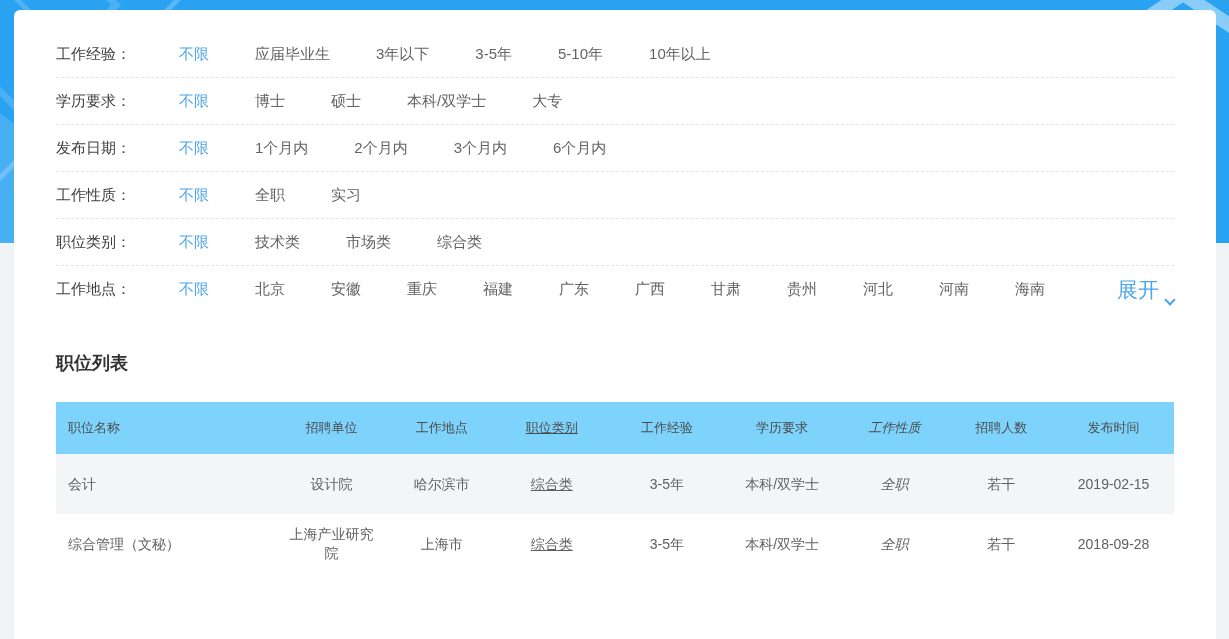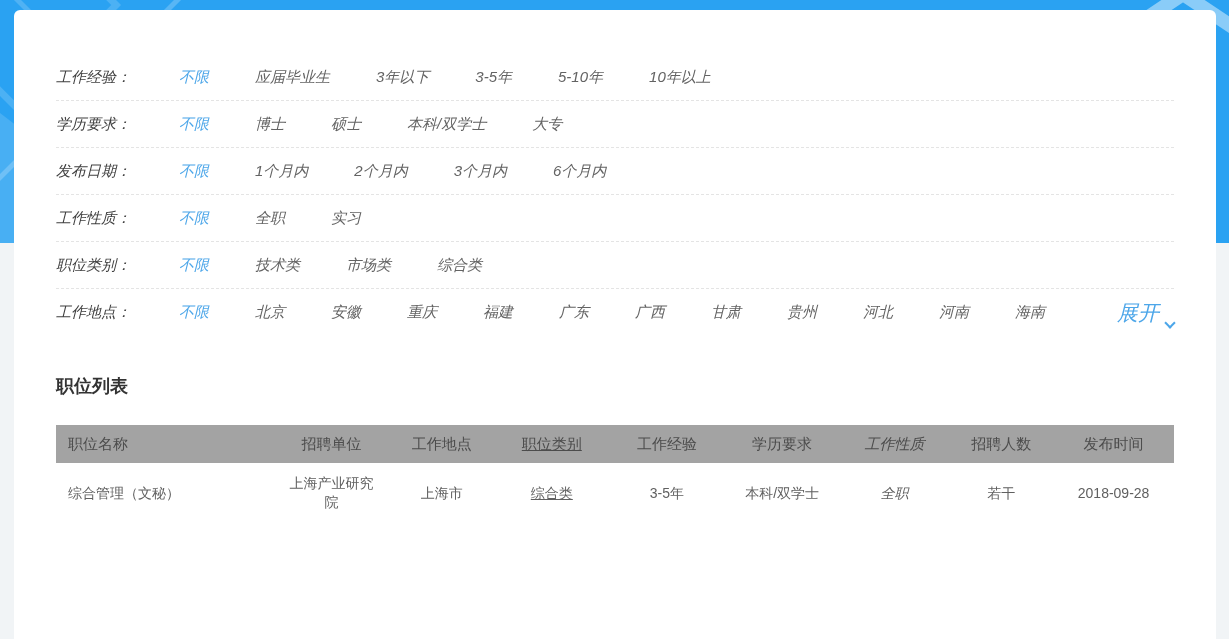--- a/index.html
+++ b/index.html
@@ -20,42 +20,42 @@
   .pat-diamond { width:150px; height:150px; border:7px solid rgba(255,255,255,.16); transform:rotate(45deg); left:-60px; top:-70px; }
   .pat-tri { width:170px; height:130px; background:rgba(255,255,255,.14); clip-path:polygon(0 0,0 100%,100% 100%); left:0; top:113px; }
   .pat-chevron { left:1118px; top:-14px; }
   
   .card {
     position:absolute; left:14px; top:10px; width:1202px; height:629px;
     background:#ffffff; border-radius:6px 6px 0 0;
     padding:0 42px;
   }
   
-  .filters { padding-top:44px;font-style:italic; }
+  .filters { padding-top:21px; }
   .filter-row {
     height:47px; display:flex; align-items:center;
     font-size:15px;
   }
   .filter-row.with-sep { border-bottom:1px dashed #e4e4e4; }
   .filter-label { color:#3f3f3f; width:123px; flex:0 0 auto; }
   .filter-options { display:flex; align-items:center; flex:1 1 auto; }
   .filter-option { color:#636363; margin-right:46px; cursor:pointer; white-space:nowrap; }
   .filter-option.selected { color:#4ca6e9; }
   .expand-link { margin-left:auto; color:#4ca6e9; cursor:pointer; display:flex; align-items:flex-end; font-size:21px; }
   .chevron {
     display:inline-block; width:8px; height:8px; margin-left:7px; margin-top:-4px;
     border-right:2px solid #4ca6e9; border-bottom:2px solid #4ca6e9;
     transform:rotate(45deg);
   }
   
   .list-title { margin:38px 0 27px 0; font-size:18px; color:#333333; }
   table.jobs { width:100%; border-collapse:collapse; table-layout:fixed; }
   table.jobs th {
-    background:#a3a3a3; color:#4c4c4c; font-weight:normal; font-size:15px;
-    height:38px; text-align:center;
+    background:#7dd3fc; color:#4c4c4c; font-weight:normal; font-size:13px;
+    height:52px; text-align:center;
   }
   table.jobs td {
     color:#606060; font-size:14px; height:60px; text-align:center;
     padding:4px 6px; line-height:19px;
   }
   table.jobs tr.alt td { background:#f3f6f9; }
   .col-0 { width:19.5%; }
   .col-1 { width:10.3%; }
   .col-2 { width:9.4%; }
   .col-3 { width:10.3%;text-decoration:underline; }
@@ -163,20 +163,31 @@
           <th class="col-2">工作地点</th>
           <th class="col-3">职位类别</th>
           <th class="col-4">工作经验</th>
           <th class="col-5">学历要求</th>
           <th class="col-6">工作性质</th>
           <th class="col-7">招聘人数</th>
           <th class="col-8">发布时间</th>
         </tr>
       </thead>
     <tbody id="job-body">
+        <tr class="alt">
+          <td class="col-0"><span>会计</span></td>
+          <td class="col-1"><span>设计院</span></td>
+          <td class="col-2"><span>哈尔滨市</span></td>
+          <td class="col-3"><span>综合类</span></td>
+          <td class="col-4"><span>3-5年</span></td>
+          <td class="col-5"><span>本科/双学士</span></td>
+          <td class="col-6"><span>全职</span></td>
+          <td class="col-7"><span>若干</span></td>
+          <td class="col-8"><span>2019-02-15</span></td>
+        </tr>
         <tr class="">
           <td class="col-0"><span>综合管理（文秘）</span></td>
           <td class="col-1"><span>上海产业研究院</span></td>
           <td class="col-2"><span>上海市</span></td>
           <td class="col-3"><span>综合类</span></td>
           <td class="col-4"><span>3-5年</span></td>
           <td class="col-5"><span>本科/双学士</span></td>
           <td class="col-6"><span>全职</span></td>
           <td class="col-7"><span>若干</span></td>
           <td class="col-8"><span>2018-09-28</span></td>

